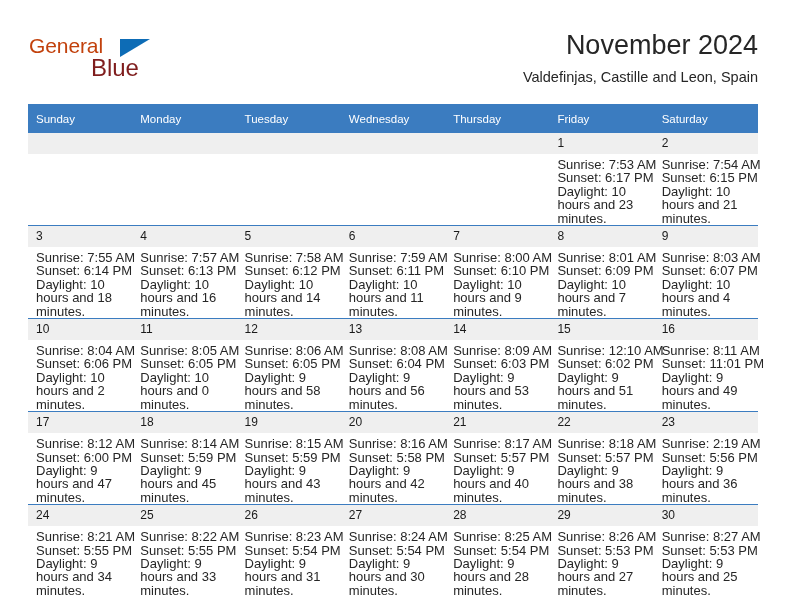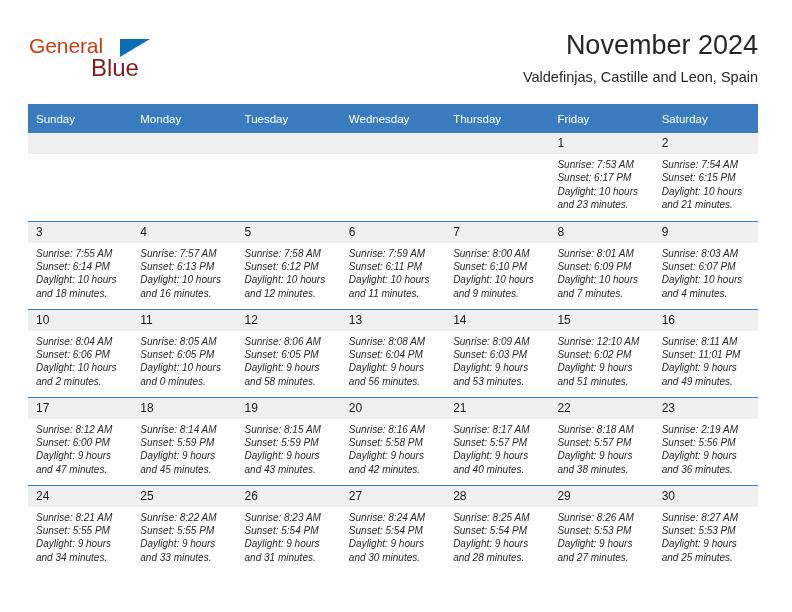--- a/index.html
+++ b/index.html
@@ -124,24 +124,23 @@
     line-height: 15px;
     color: #1a1a1a;
     padding: 3px 0 3px 8px;
     height: 15px;
   }
   .daynum.empty {
     color: transparent;
   }
   .info {
     padding: 4px 7px 0 8px;
-    font-size: 10px;
+    font-size: 13px;
     line-height: 13.4px;
     color: #262626;
-    font-style: italic;
   }
   .info div {
     white-space: nowrap;
   }
   .info .daylight {
     white-space: normal;
   }
 </style>
 </head>
 <body>
@@ -251,21 +250,21 @@
             <div>Sunrise: 7:57 AM</div>
             <div>Sunset: 6:13 PM</div>
             <div class="daylight">Daylight: 10 hours and 16 minutes.</div>
           </div>
         </td>
         <td>
           <span class="daynum">5</span>
           <div class="info">
             <div>Sunrise: 7:58 AM</div>
             <div>Sunset: 6:12 PM</div>
-            <div class="daylight">Daylight: 10 hours and 12 minutes.</div>
+            <div class="daylight">Daylight: 10 hours and 14 minutes.</div>
           </div>
         </td>
         <td>
           <span class="daynum">6</span>
           <div class="info">
             <div>Sunrise: 7:59 AM</div>
             <div>Sunset: 6:11 PM</div>
             <div class="daylight">Daylight: 10 hours and 11 minutes.</div>
           </div>
         </td>

